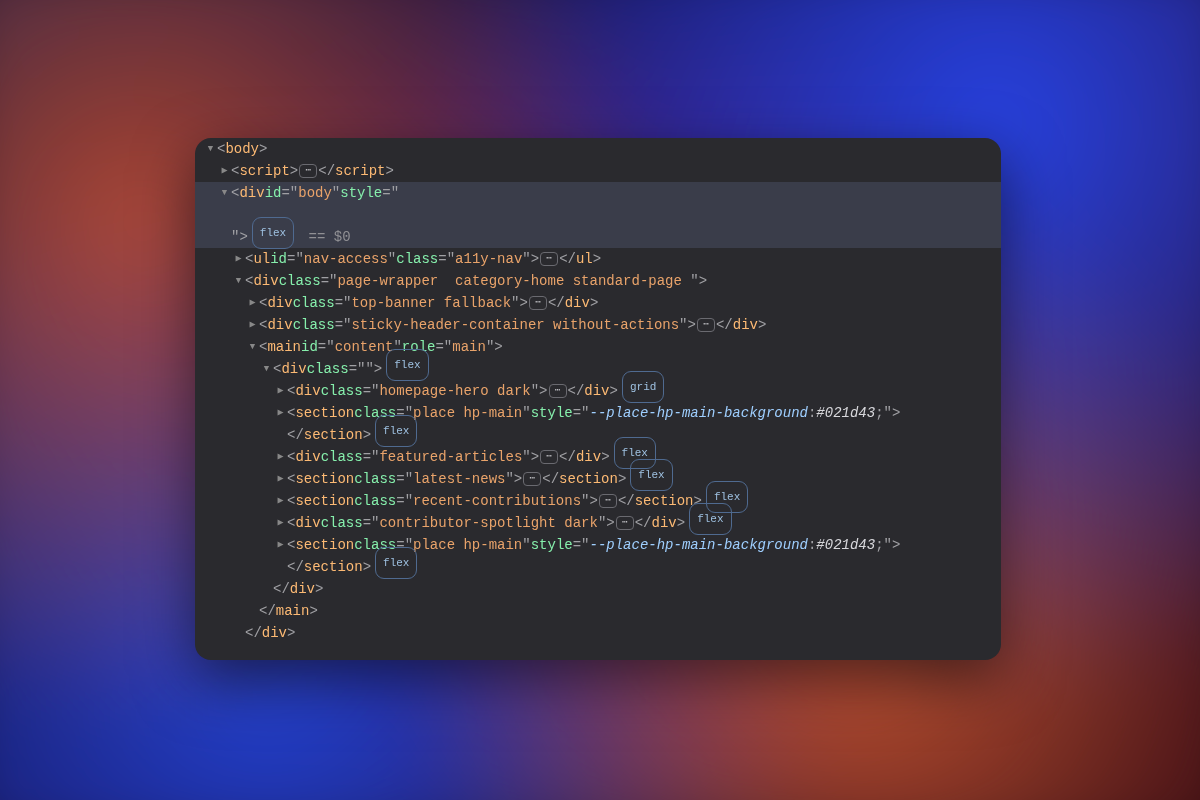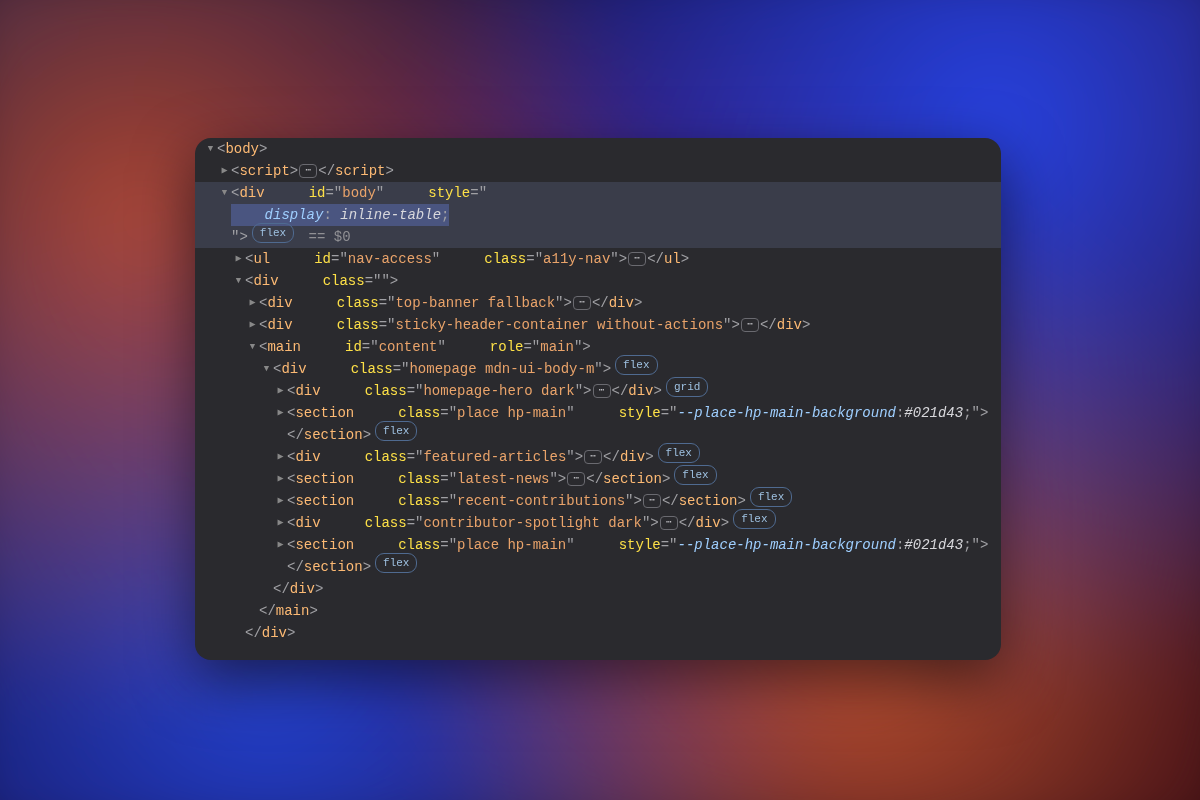--- a/index.html
+++ b/index.html
@@ -50,41 +50,41 @@
     display: inline-block;
     width: 11px;
     text-align: center;
     color: #888;
     margin-right: 1px;
     cursor: pointer;
   }
   .ind { display:inline-block; }
   .pun { color: #a0a0a4; }
   .tag { color: #fdba74; }
-  .attr { color: #fde047; margin-left: 44px; }
+  .attr { color: #86efac; }
   .str { color: #e9a36a; }
   .key { color: #9fcfff; font-style: italic; }
   .val { color: #d8d8dc; font-style: italic; }
   .ell {
     display: inline-flex;
     align-items: center;
     justify-content: center;
     min-width: 18px; height: 14px;
     padding: 0 3px;
     border: 1px solid #6a6a70;
     border-radius: 4px;
     color: #bcbcc0;
     font-size: 10px;
     vertical-align: 1px;
     margin: 0 1px;
   }
   .badge {
     display: inline-flex;
     align-items: center;
-    height: 20px;
+    height: 32px;
     padding: 0 7px;
     border: 1px solid #4f6a90;
     border-radius: 9px;
     color: #9ec0e0;
     font-size: 11px;
     font-style: normal;
     vertical-align: 1px;
     margin: 0 2px 8px 4px;
   }
   .eq0 { color: #909094; font-style: normal; margin-left: 4px;}
@@ -92,28 +92,28 @@
 </head>
 <body>
 
 <div class="bg"></div>
 
 <div class="panel">
   <div id="tree">
       <div class="line"><span class="ind" style="width: 4px;"></span><span class="arrow" style="font-size: 9px;">▼</span><span class="pun">&lt;</span><span class="tag">body</span><span class="pun">&gt;</span></div>
       <div class="line"><span class="ind" style="width: 18px;"></span><span class="arrow" style="font-size: 10px;">▶</span><span class="pun">&lt;</span><span class="tag">script</span><span class="pun">&gt;</span><span class="ell">⋯</span><span class="pun">&lt;/</span><span class="tag">script</span><span class="pun">&gt;</span></div>
       <div class="line sel"><span class="ind" style="width: 18px;"></span><span class="arrow" style="font-size: 9px;">▼</span><span class="pun">&lt;</span><span class="tag">div</span> <span class="attr">id</span><span class="pun">="</span><span class="str">body</span><span class="pun">"</span>  <span class="attr">style</span><span class="pun">="</span></div>
-      <div class="line sel"><span class="ind" style="width: 18px;"></span><span class="arrow"> </span><span class="sel-bright">    <span class="key">display</span><span class="pun">:</span> <span class="val">inline-table</span><span class="pun">;</span></span></div>
+      <div class="line sel"><span class="ind" style="width: 18px;"></span><span class="arrow"> </span></div>
       <div class="line sel"><span class="ind" style="width: 18px;"></span><span class="arrow"> </span><span class="pun">"&gt;</span> <span class="badge">flex</span><span class="eq0"> == $0</span></div>
       <div class="line"><span class="ind" style="width: 32px;"></span><span class="arrow" style="font-size: 10px;">▶</span><span class="pun">&lt;</span><span class="tag">ul</span> <span class="attr">id</span><span class="pun">="</span><span class="str">nav-access</span><span class="pun">"</span> <span class="attr">class</span><span class="pun">="</span><span class="str">a11y-nav</span><span class="pun">"&gt;</span><span class="ell">⋯</span><span class="pun">&lt;/</span><span class="tag">ul</span><span class="pun">&gt;</span></div>
-      <div class="line"><span class="ind" style="width: 32px;"></span><span class="arrow" style="font-size: 9px;">▼</span><span class="pun">&lt;</span><span class="tag">div</span> <span class="attr">class</span><span class="pun">="</span><span class="pun">"&gt;</span></div>
+      <div class="line"><span class="ind" style="width: 32px;"></span><span class="arrow" style="font-size: 9px;">▼</span><span class="pun">&lt;</span><span class="tag">div</span> <span class="attr">class</span><span class="pun">="</span><span class="str">page-wrapper  category-home standard-page </span><span class="pun">"&gt;</span></div>
       <div class="line"><span class="ind" style="width: 46px;"></span><span class="arrow" style="font-size: 10px;">▶</span><span class="pun">&lt;</span><span class="tag">div</span> <span class="attr">class</span><span class="pun">="</span><span class="str">top-banner fallback</span><span class="pun">"&gt;</span><span class="ell">⋯</span><span class="pun">&lt;/</span><span class="tag">div</span><span class="pun">&gt;</span></div>
       <div class="line"><span class="ind" style="width: 46px;"></span><span class="arrow" style="font-size: 10px;">▶</span><span class="pun">&lt;</span><span class="tag">div</span> <span class="attr">class</span><span class="pun">="</span><span class="str">sticky-header-container without-actions</span><span class="pun">"&gt;</span><span class="ell">⋯</span><span class="pun">&lt;/</span><span class="tag">div</span><span class="pun">&gt;</span></div>
       <div class="line"><span class="ind" style="width: 46px;"></span><span class="arrow" style="font-size: 9px;">▼</span><span class="pun">&lt;</span><span class="tag">main</span> <span class="attr">id</span><span class="pun">="</span><span class="str">content</span><span class="pun">"</span> <span class="attr">role</span><span class="pun">="</span><span class="str">main</span><span class="pun">"&gt;</span></div>
-      <div class="line"><span class="ind" style="width: 60px;"></span><span class="arrow" style="font-size: 9px;">▼</span><span class="pun">&lt;</span><span class="tag">div</span> <span class="attr">class</span><span class="pun">="</span><span class="str">homepage mdn-ui-body-m</span><span class="pun">"&gt;</span> <span class="badge">flex</span></div>
+      <div class="line"><span class="ind" style="width: 60px;"></span><span class="arrow" style="font-size: 9px;">▼</span><span class="pun">&lt;</span><span class="tag">div</span> <span class="attr">class</span><span class="pun">="</span><span class="pun">"&gt;</span> <span class="badge">flex</span></div>
       <div class="line"><span class="ind" style="width: 74px;"></span><span class="arrow" style="font-size: 10px;">▶</span><span class="pun">&lt;</span><span class="tag">div</span> <span class="attr">class</span><span class="pun">="</span><span class="str">homepage-hero dark</span><span class="pun">"&gt;</span><span class="ell">⋯</span><span class="pun">&lt;/</span><span class="tag">div</span><span class="pun">&gt;</span> <span class="badge">grid</span></div>
       <div class="line"><span class="ind" style="width: 74px;"></span><span class="arrow" style="font-size: 10px;">▶</span><span class="pun">&lt;</span><span class="tag">section</span> <span class="attr">class</span><span class="pun">="</span><span class="str">place hp-main</span><span class="pun">"</span> <span class="attr">style</span><span class="pun">="</span><span class="key">--place-hp-main-background</span><span class="pun">:</span> <span class="val">#021d43</span><span class="pun">;</span><span class="pun">"&gt;</span></div>
       <div class="line"><span class="ind" style="width: 74px;"></span><span class="arrow"> </span> <span class="pun">&lt;/</span><span class="tag">section</span><span class="pun">&gt;</span> <span class="badge">flex</span></div>
       <div class="line"><span class="ind" style="width: 74px;"></span><span class="arrow" style="font-size: 10px;">▶</span><span class="pun">&lt;</span><span class="tag">div</span> <span class="attr">class</span><span class="pun">="</span><span class="str">featured-articles</span><span class="pun">"&gt;</span><span class="ell">⋯</span><span class="pun">&lt;/</span><span class="tag">div</span><span class="pun">&gt;</span> <span class="badge">flex</span></div>
       <div class="line"><span class="ind" style="width: 74px;"></span><span class="arrow" style="font-size: 10px;">▶</span><span class="pun">&lt;</span><span class="tag">section</span> <span class="attr">class</span><span class="pun">="</span><span class="str">latest-news</span><span class="pun">"&gt;</span><span class="ell">⋯</span><span class="pun">&lt;/</span><span class="tag">section</span><span class="pun">&gt;</span> <span class="badge">flex</span></div>
       <div class="line"><span class="ind" style="width: 74px;"></span><span class="arrow" style="font-size: 10px;">▶</span><span class="pun">&lt;</span><span class="tag">section</span> <span class="attr">class</span><span class="pun">="</span><span class="str">recent-contributions</span><span class="pun">"&gt;</span><span class="ell">⋯</span><span class="pun">&lt;/</span><span class="tag">section</span><span class="pun">&gt;</span> <span class="badge">flex</span></div>
       <div class="line"><span class="ind" style="width: 74px;"></span><span class="arrow" style="font-size: 10px;">▶</span><span class="pun">&lt;</span><span class="tag">div</span> <span class="attr">class</span><span class="pun">="</span><span class="str">contributor-spotlight dark</span><span class="pun">"&gt;</span><span class="ell">⋯</span><span class="pun">&lt;/</span><span class="tag">div</span><span class="pun">&gt;</span> <span class="badge">flex</span></div>
       <div class="line"><span class="ind" style="width: 74px;"></span><span class="arrow" style="font-size: 10px;">▶</span><span class="pun">&lt;</span><span class="tag">section</span> <span class="attr">class</span><span class="pun">="</span><span class="str">place hp-main</span><span class="pun">"</span> <span class="attr">style</span><span class="pun">="</span><span class="key">--place-hp-main-background</span><span class="pun">:</span> <span class="val">#021d43</span><span class="pun">;</span><span class="pun">"&gt;</span></div>
       <div class="line"><span class="ind" style="width: 74px;"></span><span class="arrow"> </span> <span class="pun">&lt;/</span><span class="tag">section</span><span class="pun">&gt;</span> <span class="badge">flex</span></div>
       <div class="line"><span class="ind" style="width: 60px;"></span><span class="arrow"> </span> <span class="pun">&lt;/</span><span class="tag">div</span><span class="pun">&gt;</span></div>

